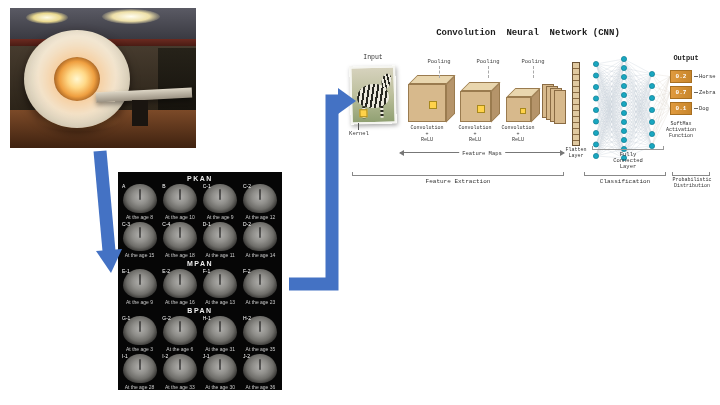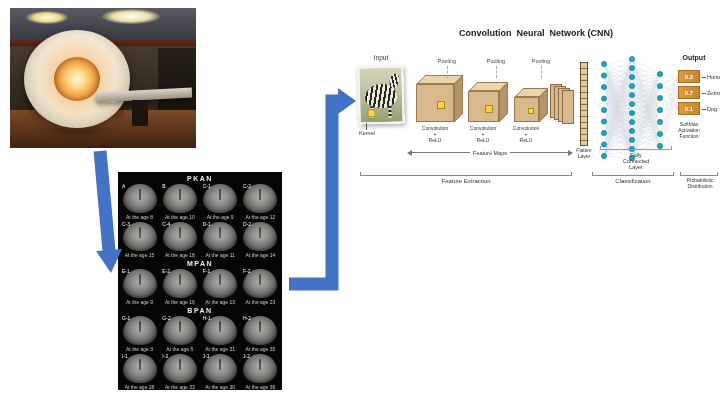--- a/index.html
+++ b/index.html
@@ -38,21 +38,21 @@
   .bp-cell{position:relative;width:39px;}
   .bp-label{position:absolute;left:2px;top:0;font-size:5px;color:#fff;z-index:2;}
   .bp-brain{width:34px;height:29px;margin:1px auto 0;position:relative;
       border-radius:50% 50% 46% 46% / 58% 58% 44% 44%;
       background:radial-gradient(ellipse at 50% 45%,#b0afac 0%,#8f8e8a 32%,#6e6d69 55%,#454441 70%,#151515 84%,#000 92%);}
   .bp-brain::after{content:"";position:absolute;left:50%;top:18%;width:2px;height:38%;margin-left:-1px;
       background:rgba(15,15,15,.55);border-radius:1px;}
   .bp-cap{font-size:5px;color:#c9c9c9;text-align:center;height:6px;line-height:6px;margin-top:1px;}
 
   
-  .cnn{position:absolute;left:352px;top:26px;width:368px;height:176px;}
+  .cnn{position:absolute;left:344px;top:26px;width:368px;height:176px;font-family:Liberation Mono, monospace;}
   .cnn *{box-sizing:border-box;}
   .cnn-title{position:absolute;left:0;top:2px;width:100%;text-align:center;font-size:9px;font-weight:bold;
       color:#1a1a1a;white-space:pre;}
   .input-label{position:absolute;left:4px;top:28px;width:50px;text-align:center;font-size:6.5px;color:#333;}
   .zebra{position:absolute;left:6px;top:40px;width:46px;height:58px;border:2px solid #f5f5f0;
       box-shadow:1px 2px 4px rgba(0,0,0,.35);transform:rotate(-1.5deg);
       background:linear-gradient(180deg,#d6d2bd 0%,#bcbf9c 50%,#90a072 100%);}
   .zebra-body{position:absolute;left:5px;top:16px;width:32px;height:24px;
       border-radius:55% 45% 50% 50%/60% 60% 45% 45%;
       background:repeating-linear-gradient(100deg,#ece9dd 0 2.5px,#26261f 2.5px 4.5px);}

